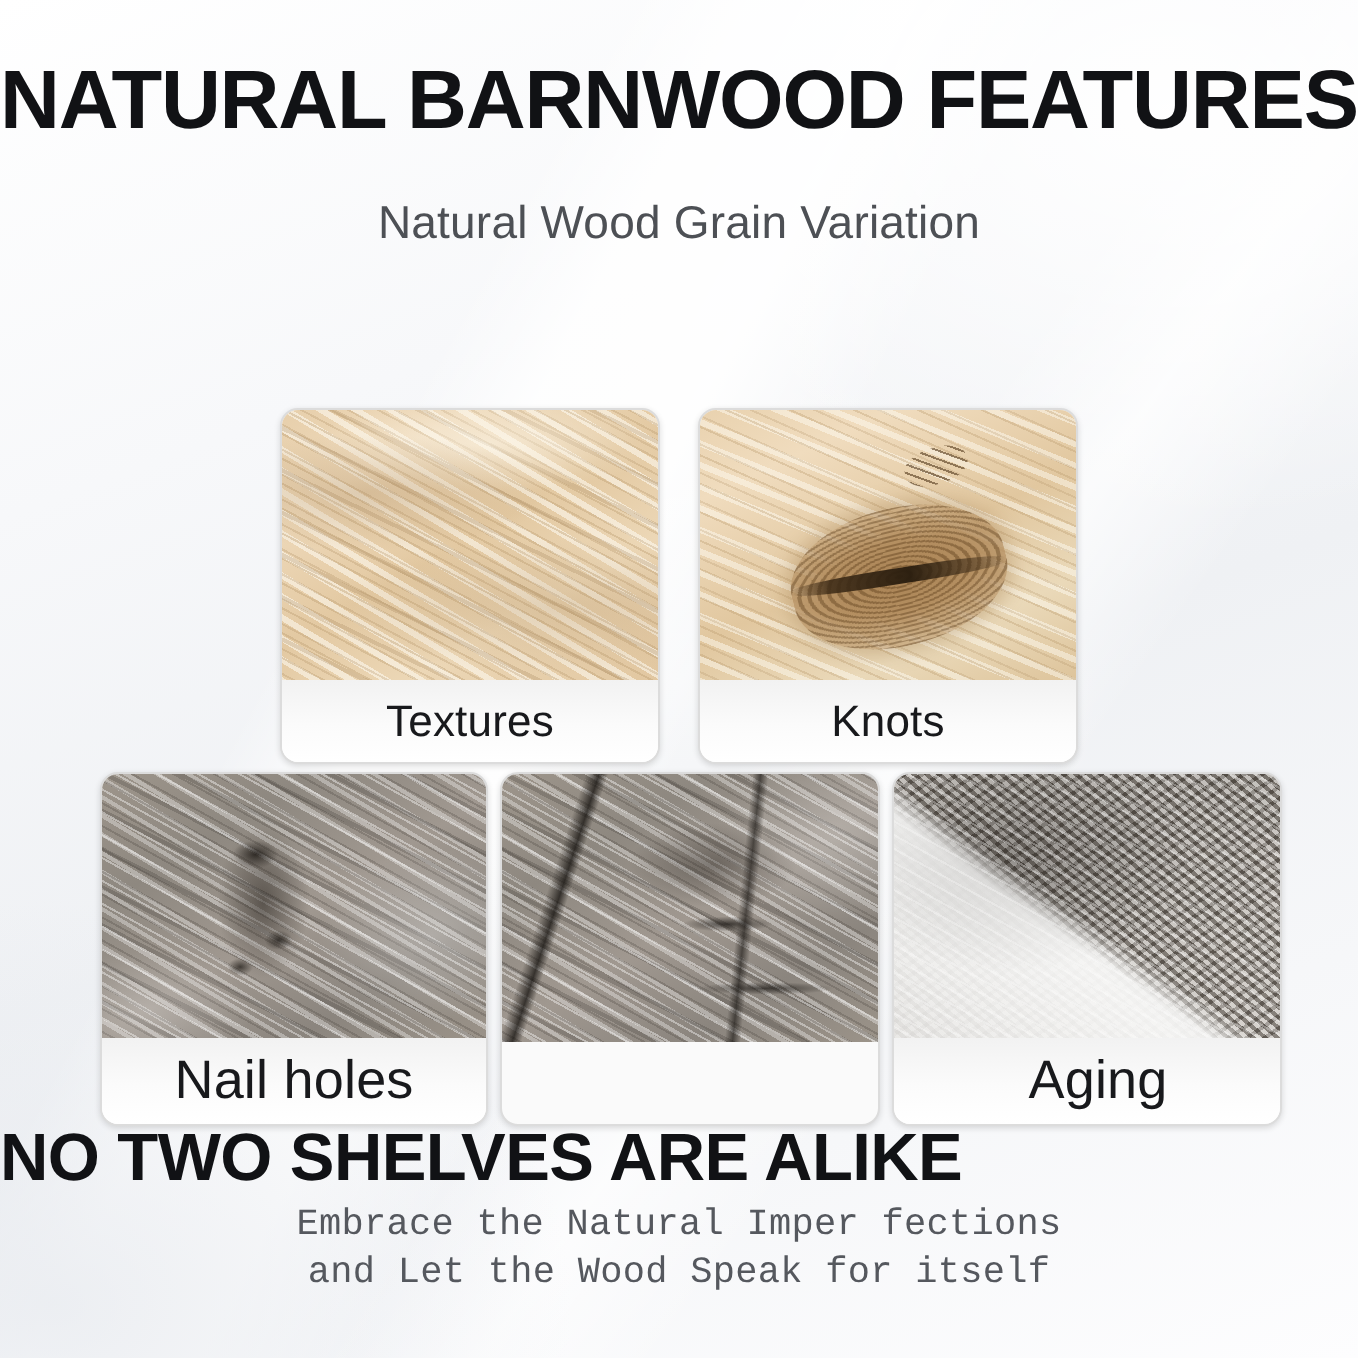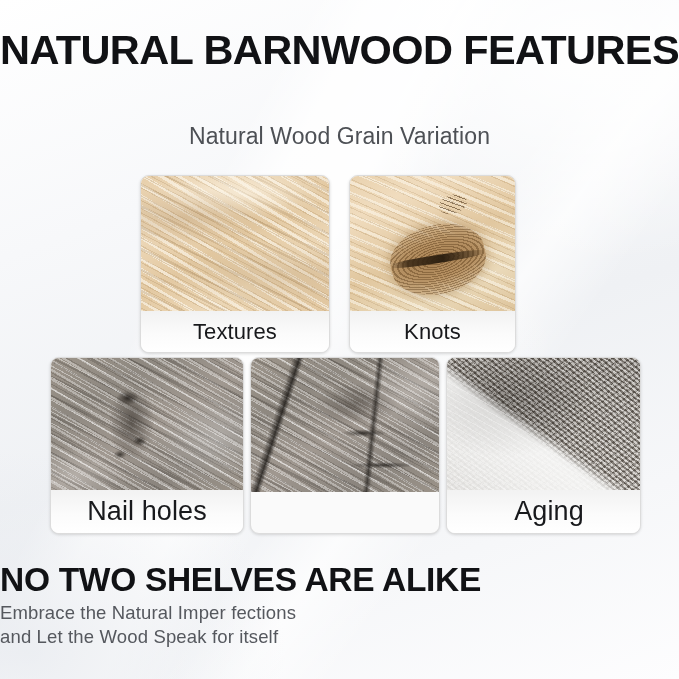--- a/index.html
+++ b/index.html
@@ -54,53 +54,55 @@
   .subtitle {
     position: absolute;
     left: 0; right: 0;
     top: 97px;
     text-align: center;
     font-size: 23px;
     line-height: 29px;
     font-weight: 400;
     color: #4d5055;
     letter-spacing: 0.1px;
-    margin-top: 25px;
   }
 
   .bottom-title {
     position: absolute;
     left: 0; right: 0;
     top: 561px;
     font-size: 33.5px;
     font-weight: 700;
     letter-spacing: -0.3px;
     color: #111215;
     white-space: nowrap;
   }
 
   .bottom-sub {
     position: absolute;
     left: 0; right: 0;
     top: 601px;
+    text-align: center;
     font-size: 18.5px;
     line-height: 24px;
     font-weight: 400;
     color: #55585e;
     letter-spacing: 0.15px;
+    font-family: Liberation Mono, monospace;
   }
 
   
   .card {
     position: absolute;
     background: #fafafa;
     border: 1px solid #dcdcdc;
     border-radius: 9px;
     overflow: hidden;
     box-shadow: 0 1px 3px rgba(0,0,0,0.14);
+    margin-top: 29px;
   }
 
   .card .swatch {
     position: absolute;
     left: 0; right: 0; top: 0;
     overflow: hidden;
   }
 
   .card .label {
     position: absolute;
@@ -264,21 +266,21 @@
     <div>Natural Wood Grain Variation</div>
   </div>
 
   <div class="card row1" style="left:140px; top:175px; width:190px; height:178px;">
     <div class="swatch" style="height:137px;">
       <div class="tex tex-textures"></div>
     </div>
     <div class="label" style="height:41px;">Textures</div>
   </div>
 
-  <div class="card row1" style="left:349px; top:175px; width:167px; height:178px;">
+  <div class="card row1" style="left:349px; top:175px; width:190px; height:178px;">
     <div class="swatch" style="height:137px;">
       <div class="tex tex-knots">
         <div class="knot-speck"></div>
       </div>
     </div>
     <div class="label" style="height:41px;">Knots</div>
   </div>
 
   <div class="card row2" style="left:50px; top:357px; width:194px; height:177px;">
     <div class="swatch" style="height:134px;">

